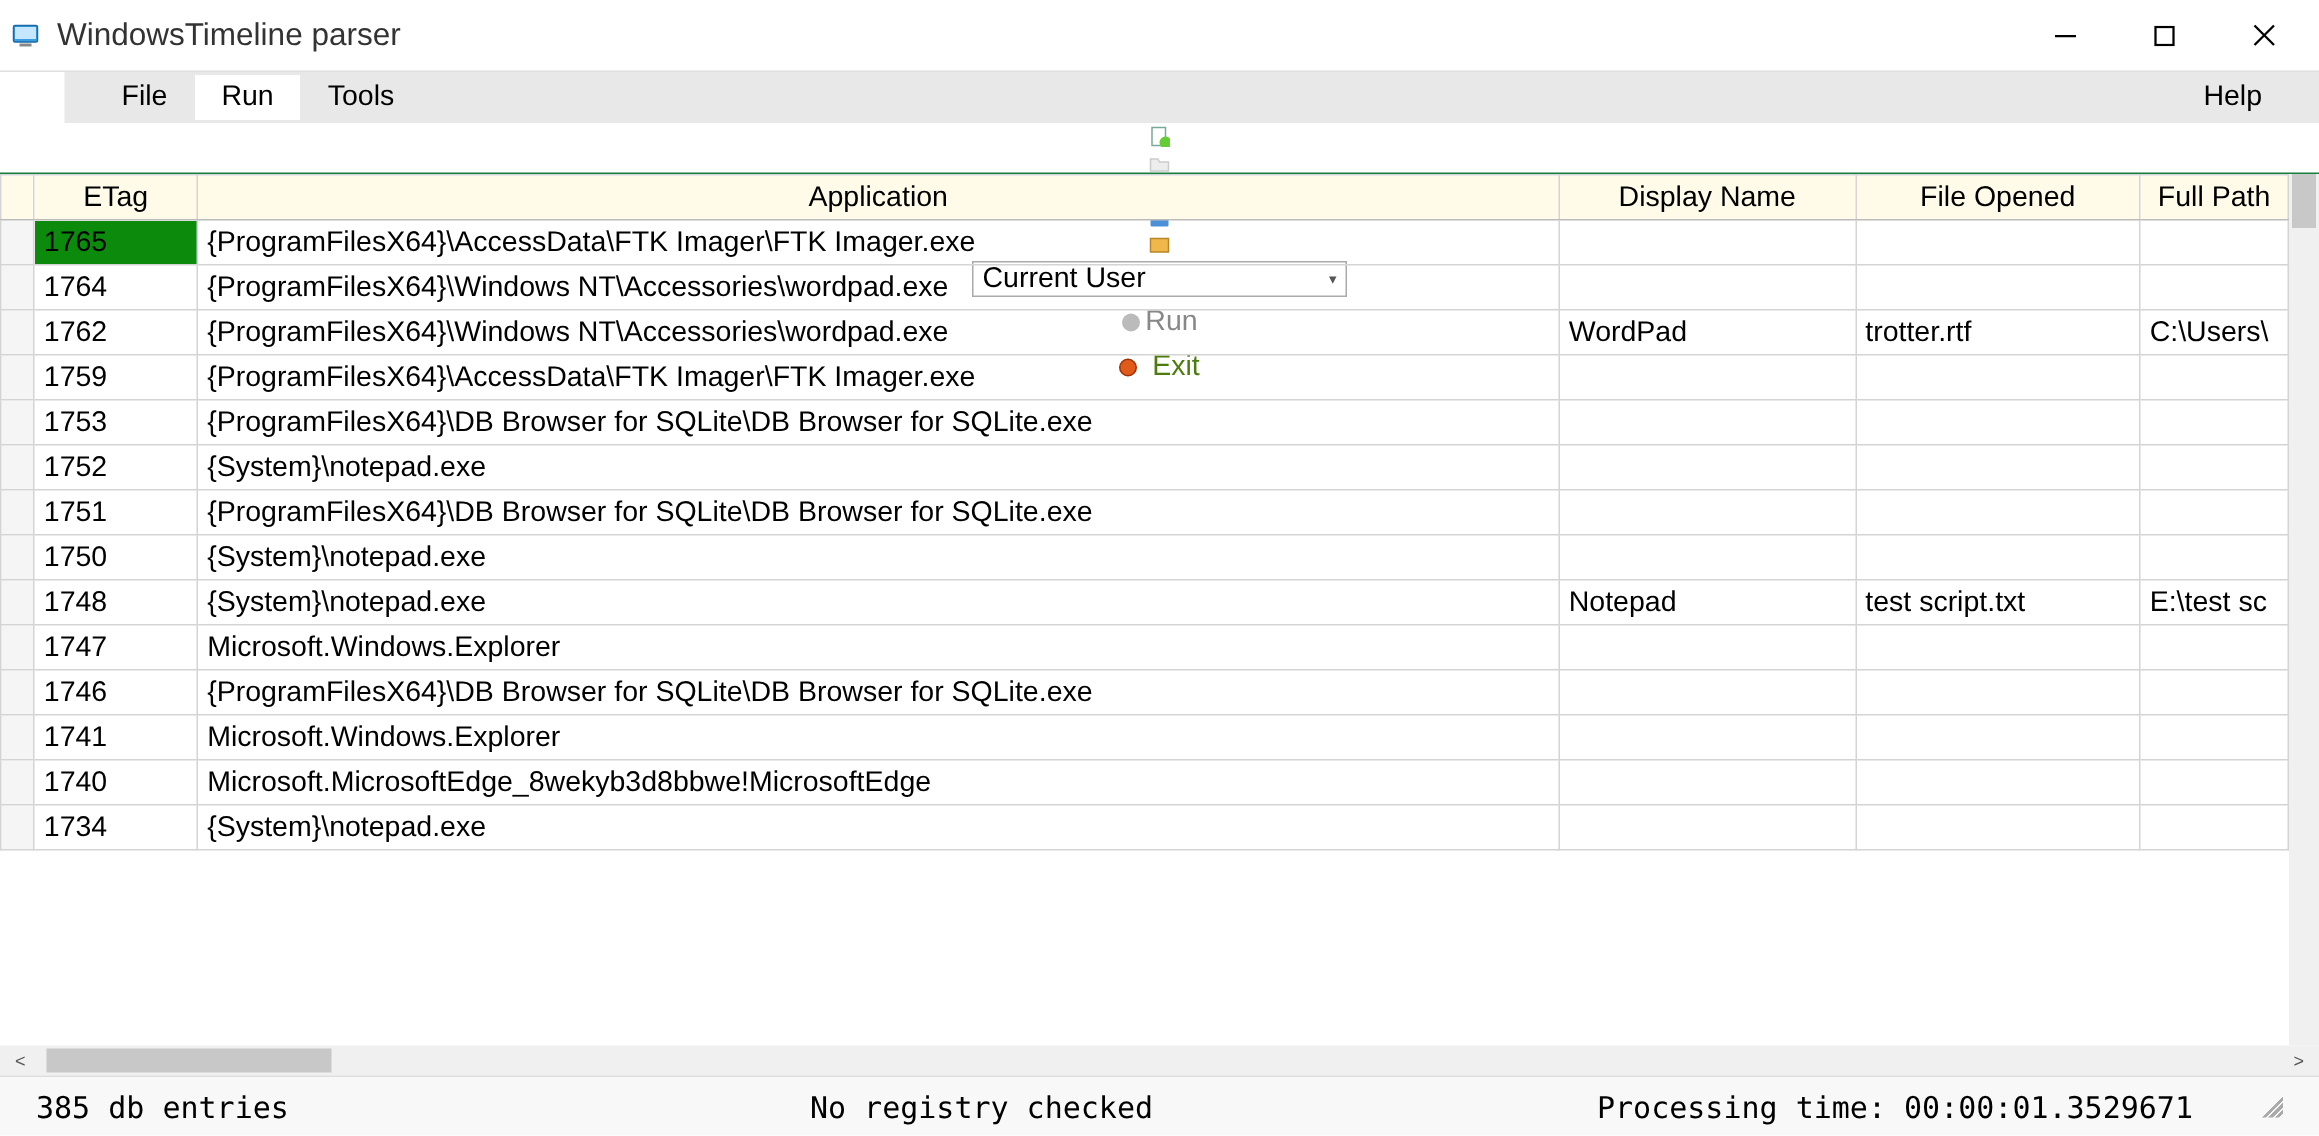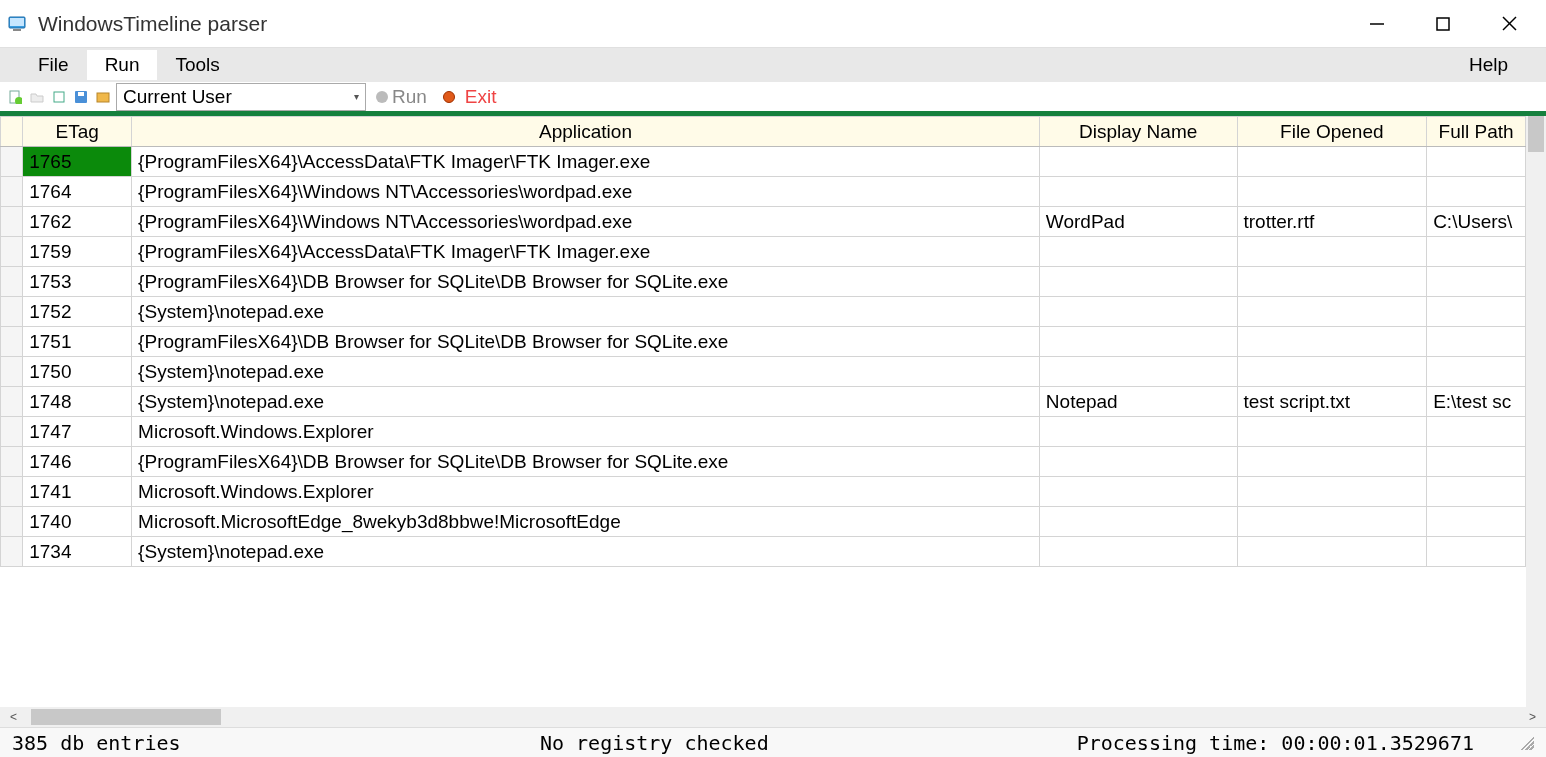--- a/index.html
+++ b/index.html
@@ -50,39 +50,41 @@
 
 
 .menubar {
   height: 34px;
   background: #e8e8e8;
   display: flex;
   align-items: center;
   padding: 0 20px;
   font-size: 19px;
   justify-content: space-between;
+  margin-left: 43px;
 }
 .menubar .left { display: flex; }
 .menubar .menu-item {
   padding: 4px 18px;
   cursor: pointer;
 }
 .menubar .menu-item.active {
   background: #fff;
 }
 
 
 .toolbar {
   height: 34px;
   background: #fff;
   display: flex;
   align-items: center;
   padding: 2px 6px;
   gap: 4px;
-  border-bottom: 5px solid #15803d;
+  border-bottom: 1px solid #15803d;
+  flex-direction: column;
 }
 .toolbar .tb-icon {
   width: 18px; height: 18px;
   display: inline-flex;
   align-items: center;
   justify-content: center;
   cursor: pointer;
   font-size: 12px;
 }
 .user-select {
@@ -108,21 +110,21 @@
 }
 .tool-btn {
   display: inline-flex;
   align-items: center;
   gap: 4px;
   padding: 2px 6px;
   font-size: 19px;
   color: #888;
   cursor: pointer;
 }
-.tool-btn.exit { color: #ef4444; gap: 10px; }
+.tool-btn.exit { color: #4d7c0f; gap: 10px; }
 .tool-btn .dot {
   width: 12px; height: 12px;
   border-radius: 50%;
   display: inline-block;
 }
 .dot.gray { background: #bbb; }
 .dot.red { background: #e05a1a; border: 1px solid #a03000; }
 
 
 .table-wrap {
@@ -189,28 +191,28 @@
 }
 .hscroll .arrow { font-size: 12px; color: #555; cursor: pointer; padding: 0 6px; }
 .hscroll .track { flex: 1; height: 16px; position: relative; margin: 0 4px; }
 .hscroll .thumb {
   position: absolute; left: 4px; top: 0;
   width: 190px; height: 16px; background: #c8c8c8;
 }
 
 
 .statusbar {
-  height: 30px;
+  height: 40px;
   background: #f8f8f8;
   border-top: 1px solid #ddd;
   display: flex;
   align-items: center;
   font-family: "Consolas", monospace;
   font-size: 20px;
-  padding: 0 12px;
+  padding: 0 24px;
   gap: 40px;
 }
 .statusbar .sb-left { width: 220px; }
 .statusbar .sb-mid { flex: 1; text-align: center; }
 .statusbar .sb-right { }
 .statusbar .grip {
   width: 14px; height: 14px;
   background:
     linear-gradient(135deg, transparent 50%, #aaa 50%, #aaa 60%, transparent 60%),
     linear-gradient(135deg, transparent 65%, #aaa 65%, #aaa 75%, transparent 75%),

